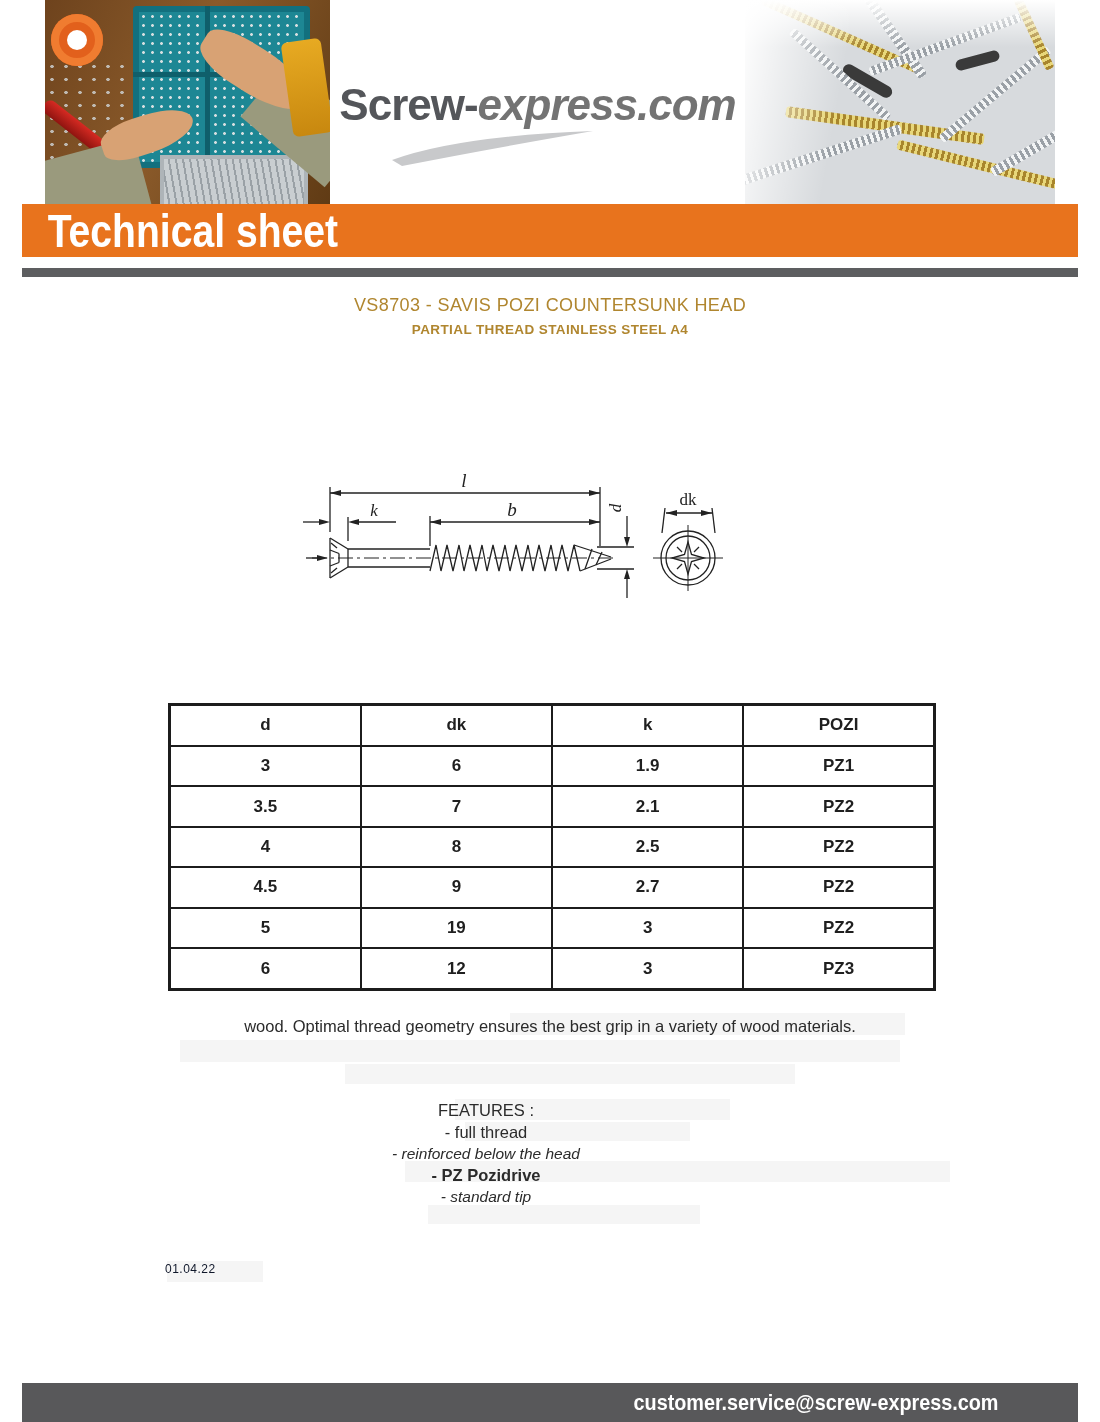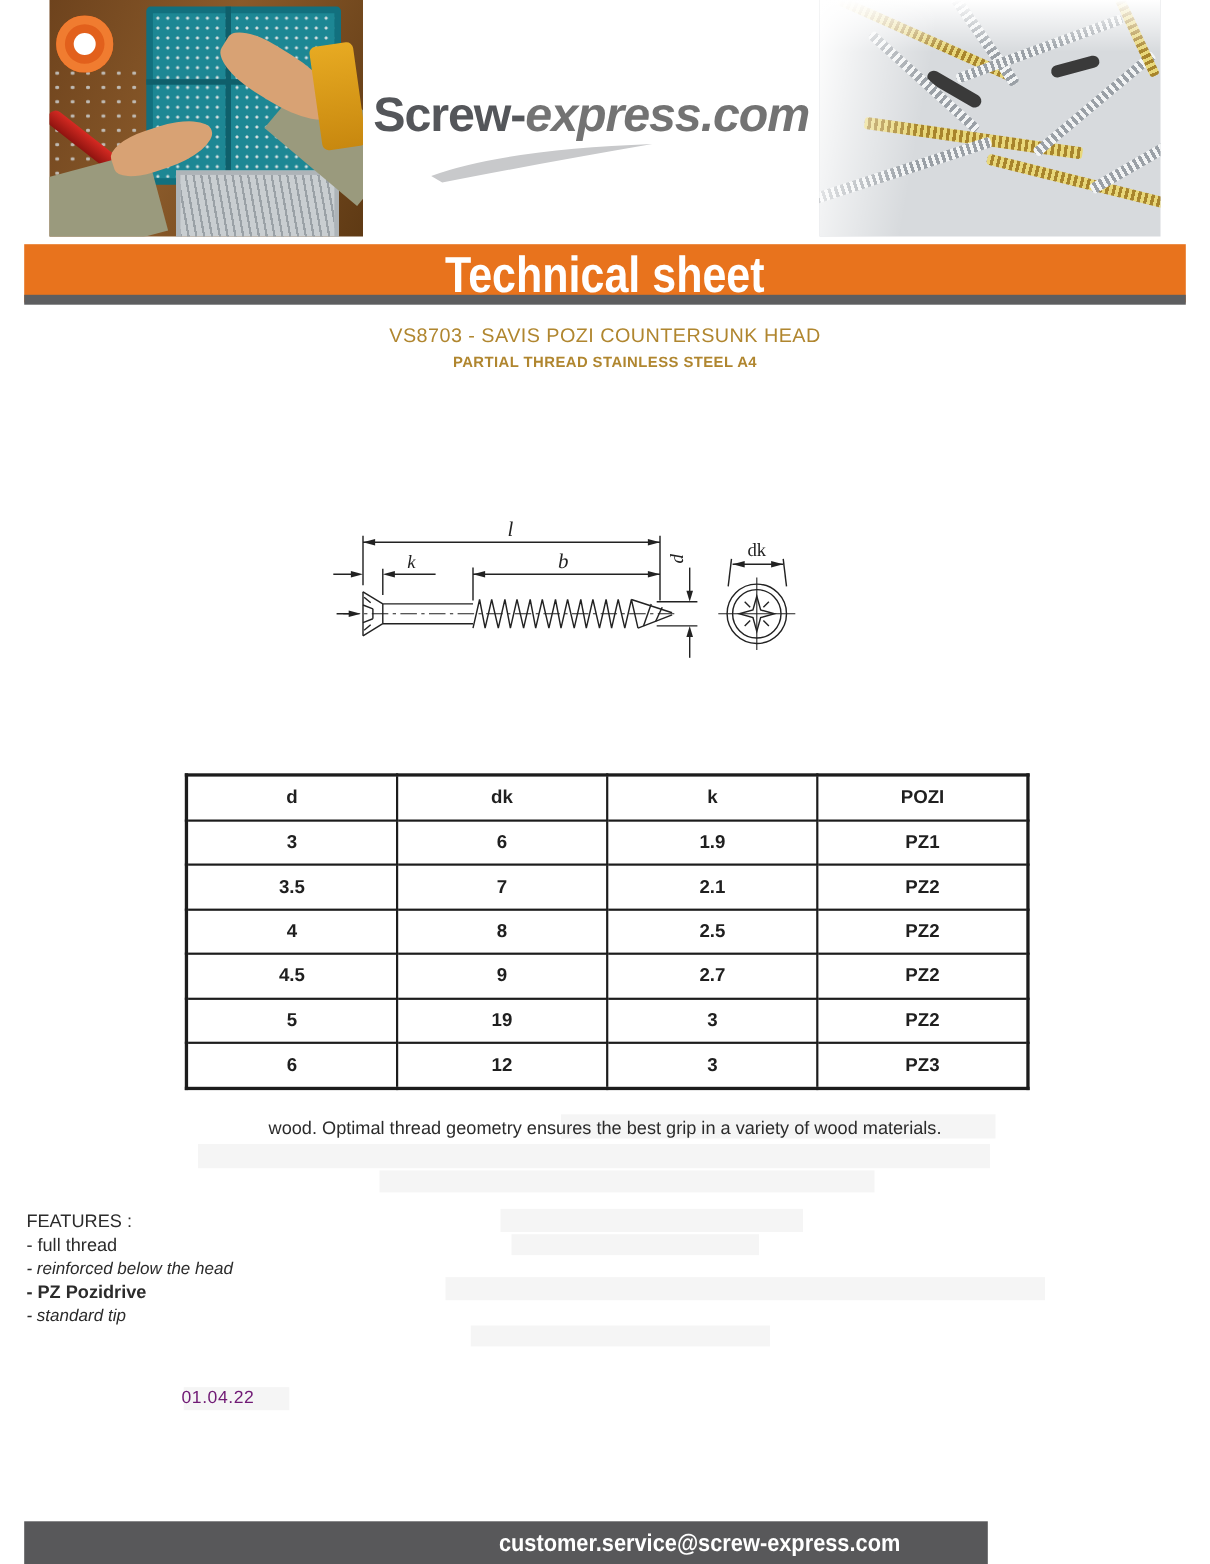--- a/index.html
+++ b/index.html
@@ -33,21 +33,21 @@
   .pr-gold{background:repeating-linear-gradient(90deg,#e8d77a 0 3px,#a8852c 3px 6px);}
   .pr-dark{background:#3a3a3a;}
   .pr-fade{position:absolute;inset:0;background:linear-gradient(100deg,#ffffff 0%,rgba(255,255,255,.55) 14%,rgba(255,255,255,0) 32%),linear-gradient(#ffffff 0%,rgba(255,255,255,0) 22%);}
 
   
   .logo-line{position:absolute;left:330px;top:80px;width:415px;text-align:center;font-size:44px;font-weight:bold;letter-spacing:-1px;white-space:nowrap;}
   .logo-part1{color:#54565a;}
   .logo-part2{color:#737373;font-style:italic;}
 
   
-  .banner{position:absolute;left:22px;top:222px;width:1056px;height:53px;background:#e8731d;text-align:center;}
+  .banner{position:absolute;left:22px;top:204px;width:1056px;height:53px;background:#e8731d;text-align:left;}
   .banner-text{display:inline-block;margin-top:2px;font-size:46px;line-height:50px;font-weight:bold;color:#ffffff;
                transform:scaleX(0.85);letter-spacing:0px;}
   .banner-underline{position:absolute;left:22px;top:268px;width:1056px;height:9px;background:#5d5e60;}
 
   
   .prod-title{position:absolute;left:0;top:295px;width:1100px;text-align:center;font-size:18px;font-weight:500;color:#b0862f;letter-spacing:.4px;}
   .prod-subtitle{position:absolute;left:0;top:322px;width:1100px;text-align:center;font-size:13.5px;font-weight:600;color:#b0862f;letter-spacing:.4px;}
 
   
   .drawing{position:absolute;left:285px;top:450px;}
@@ -55,29 +55,29 @@
 
   
   table.spec{position:absolute;left:168px;top:703px;width:768px;height:288px;border-collapse:collapse;table-layout:fixed;}
   table.spec th,table.spec td{border:2px solid #1c1c1c;text-align:center;vertical-align:middle;
       font-size:17px;font-weight:bold;color:#1f1f1f;padding:0;}
   table.spec{border:3px solid #1c1c1c;}
 
   
   .ghost{position:absolute;background:rgba(120,120,120,0.07);}
   .desc{position:absolute;left:0;top:1014px;width:1100px;text-align:center;font-size:16.5px;line-height:25px;color:#2b2b2b;}
-  .features{position:absolute;left:0;top:1099px;width:972px;color:#2b2b2b;margin-left:24px;}
+  .features{position:absolute;left:0;top:1099px;width:972px;text-align:center;color:#2b2b2b;}
   .f-head{font-size:16.5px;line-height:22px;}
   .f-item{font-size:15.5px;line-height:21px;font-style:italic;}
   .f-small{font-size:11.5px;line-height:20px;}
   .f-bold{font-size:16.5px;line-height:22px;font-weight:bold;}
-  .date{position:absolute;left:165px;top:1262px;font-size:16px;color:#701a75;letter-spacing:.5px;}
-
-  
-  .footer{position:absolute;left:22px;top:1383px;width:876px;height:39px;background:#58585a;text-align:right;}
+  .date{position:absolute;left:165px;top:1262px;font-size:12px;color:#0f172a;letter-spacing:.5px;}
+
+  
+  .footer{position:absolute;left:22px;top:1383px;width:1056px;height:39px;background:#58585a;text-align:right;}
   .footer-text{display:inline-block;margin-right:80px;font-size:22px;line-height:39px;font-weight:bold;color:#ffffff;
                transform:scaleX(0.9);transform-origin:right center;}
 </style>
 </head>
 <body>
 
 <div class="page">
 
   <div class="photo photo-left">
     <div class="pl-scatter"></div>

